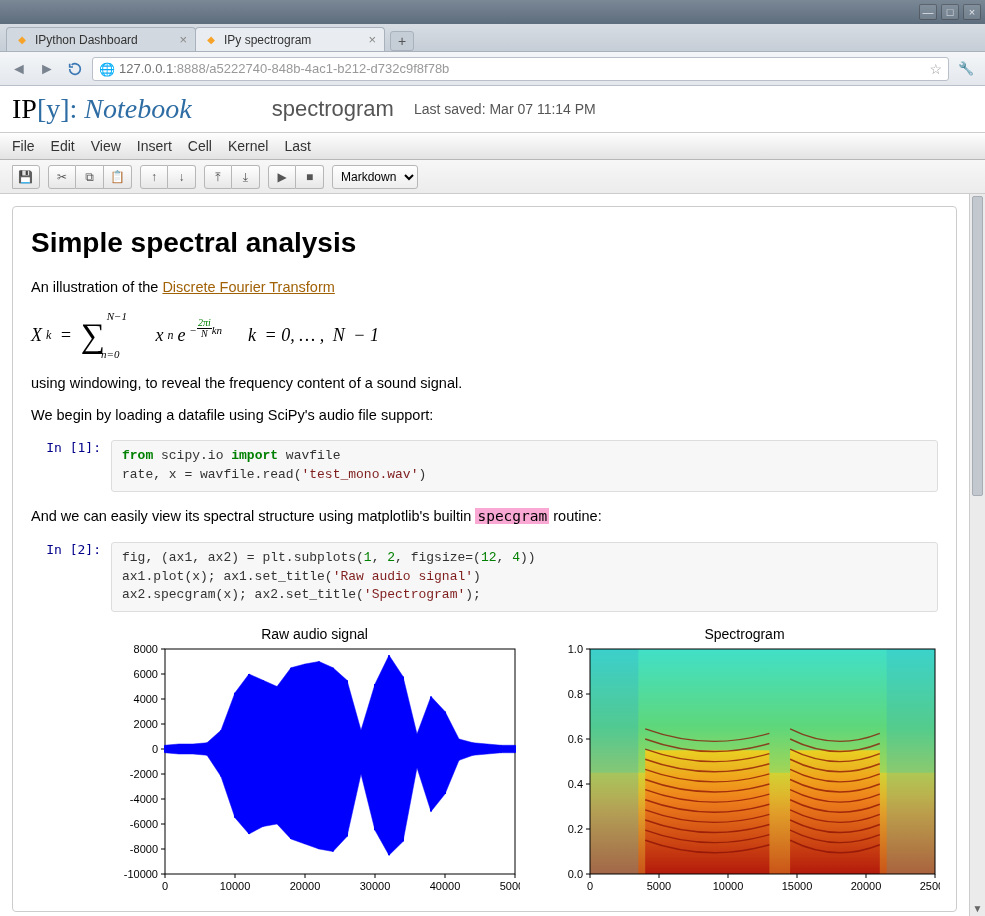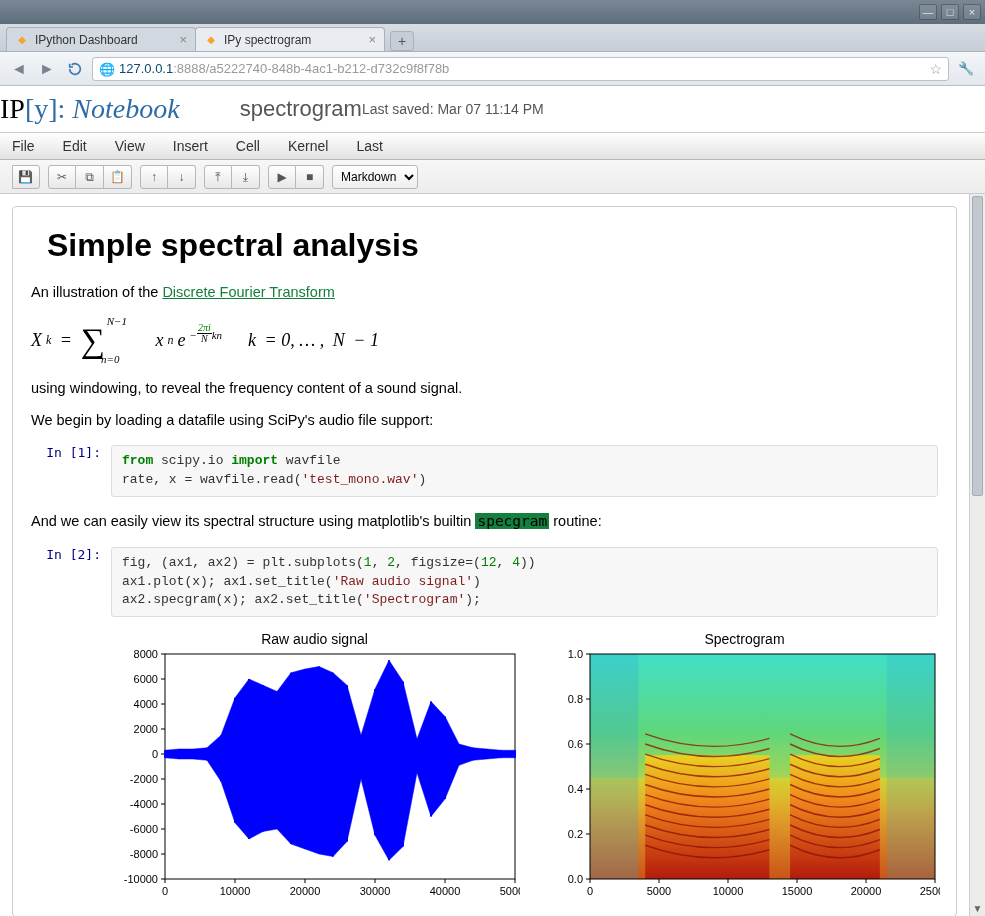--- a/index.html
+++ b/index.html
@@ -93,51 +93,52 @@
   background: #fff;
   border: 1px solid #b9c0c9;
   border-radius: 3px;
   display: flex;
   align-items: center;
   padding: 0 6px;
   gap: 6px;
 }
 .urlbox .globe { width:14px;height:14px;color:#888; }
 .urlbox .urltext { flex:1; font-size: 13px; color:#999; }
-.urlbox .urltext .dark { color:#0c4a6e; }
+.urlbox .urltext .dark { color:#737373; }
 .urlbox .star { color:#999;cursor:pointer;font-size:14px; }
 .wrench { width:22px;height:22px;display:flex;align-items:center;justify-content:center;color:#555;cursor:pointer; }
 
 .page {
   flex: 1;
   background: #fff;
   overflow: hidden;
   position: relative;
 }
 .nb-header {
   height: 46px;
   display: flex;
   align-items: center;
-  padding: 0 0;
+  padding: 0 12px;
+  gap: 20px;
   background: #fff;
 }
 .logo { font-family: Georgia, serif; font-size: 28px; color:#000; }
 .logo .bracket { color: #2e6da4; font-family: Georgia, serif; }
 .logo .nb { color: #2e6da4; font-family: Georgia, serif; font-style: italic; font-weight: normal; }
 .nbname { font-size: 22px; color:#555; margin-left: 60px; }
 .lastsaved { font-size: 14px; color:#555; }
 .menubar {
   height: 28px;
   background: linear-gradient(#fefefe, #e3e3e3);
   border-top: 1px solid #ccc;
   border-bottom: 1px solid #b7b7b7;
   display: flex;
   align-items: center;
   padding: 0 12px;
-  gap: 28px;
+  gap: 16px;
   font-size: 14px;
   color: #333;
 }
 .menubar span { cursor: pointer; }
 .toolbar {
   height: 34px;
   background: linear-gradient(#f7f7f7, #ececec);
   border-bottom: 1px solid #ccc;
   display: flex;
   align-items: center;
@@ -169,23 +170,23 @@
   position: absolute;
   top: 108px; left: 0; right: 16px; bottom: 0;
   overflow-y: auto;
   padding: 12px;
 }
 .cell-wrapper {
   border: 1px solid #ccc;
   border-radius: 4px;
   padding: 12px 18px;
 }
-.cell-wrapper h1 { font-size: 32px; margin: 8px 16px 18px; font-weight: bold; }
+.cell-wrapper h1 { font-size: 28px; margin: 8px 0 18px; font-weight: bold; }
 .cell-wrapper p { font-size: 14.5px; margin: 10px 0; line-height: 1.5; }
-.cell-wrapper a { color: #15803d; }
+.cell-wrapper a { color: #a16207; }
 .math {
   font-family: Georgia, "Times New Roman", serif;
   font-style: italic;
   font-size: 18px;
   margin: 18px 0;
   display: flex;
   align-items: center;
   gap: 4px;
 }
 .math .sum { font-size: 34px; font-style: normal; position:relative; }
@@ -204,21 +205,21 @@
   padding: 6px 10px;
   font-family: Liberation Mono, monospace;
   font-size: 13px;
   line-height: 1.45;
   white-space: pre;
   color: #333;
 }
 .kw { color: #008000; font-weight: bold; }
 .str { color: #7f1d1d; }
 .num { color: #008000; }
-code.inline { font-family: monospace; background:#15803d; padding:0 2px; }
+code.inline { font-family: monospace; background:#f9a8d4; padding:0 2px; }
 
 .plot-row { display:flex; gap: 30px; margin-left: 80px; margin-top: 10px; justify-content: center; }
 .plot { position: relative; }
 .plot-title { text-align:center; font-size: 14px; margin-bottom: 2px; }
 .plot svg { display:block; }
 
 .vscroll {
   position:absolute; right:0; top:108px; bottom:0; width:16px;
   background:#ebebeb;border-left:1px solid #ccc;
 }

